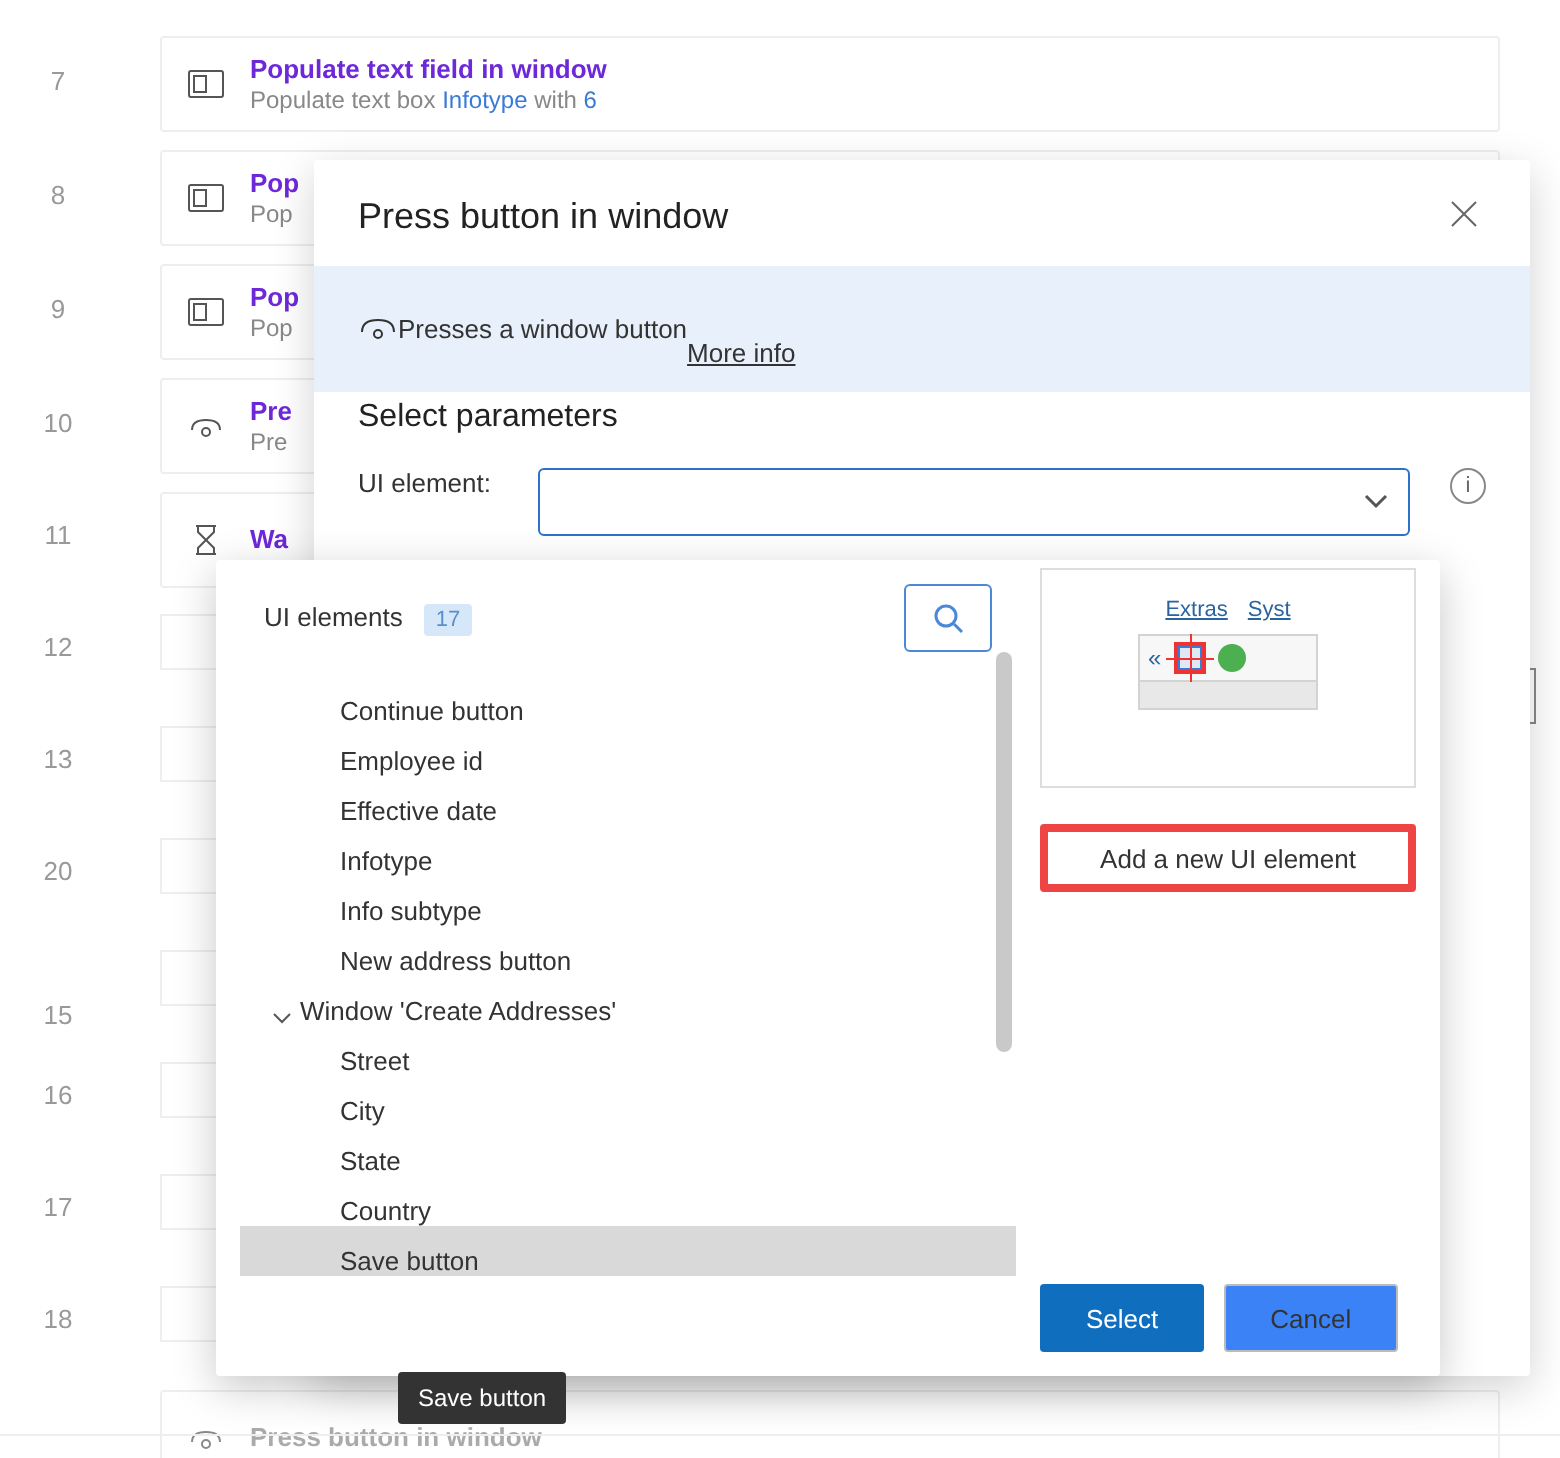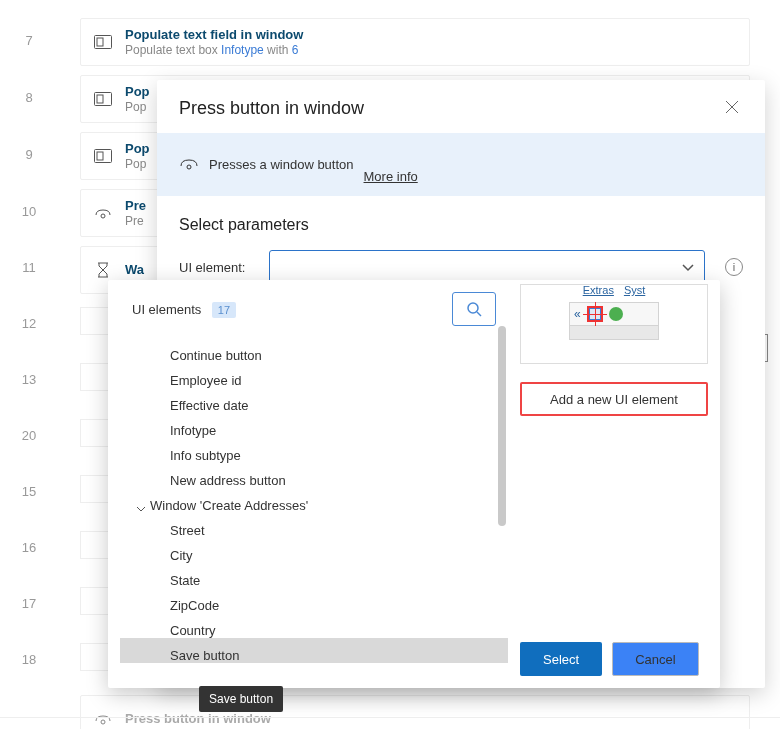--- a/index.html
+++ b/index.html
@@ -3,35 +3,35 @@
 <meta charset="utf-8">
 <style>
   * { box-sizing: border-box; margin: 0; padding: 0; font-family: "Segoe UI", sans-serif; }
   body { background: #fff; width: 780px; height: 729px; overflow: hidden; position: relative; }
 
   .workspace { position: relative; width: 780px; height: 729px; }
   .step-num { position: absolute; left: 0; width: 58px; text-align: center; font-size: 13px; color: #999; }
   .flow-card { position: absolute; left: 80px; width: 670px; height: 48px; border: 1px solid #eee; border-radius: 2px; background: #fff; display: flex; align-items: center; padding: 6px 12px; gap: 12px; }
   .flow-card .ic { width: 20px; height: 20px; color: #555; flex: none; display:flex; align-items:center; justify-content:center;}
   .flow-card .txt { display:flex; flex-direction:column; line-height:1.2; }
-  .flow-title { font-size: 13px; color: #0c4a6e; font-weight:600;}
+  .flow-title { font-size: 13px; color: #6d28d9; font-weight:600;}
   .flow-sub { font-size: 12px; color: #888; }
   .flow-sub .hl { color: #3a7bd5; }
   .blank-card { position: absolute; left: 80px; width: 670px; height: 28px; border: 1px solid #eee; background:#fff;}
 
   
   .modal { position: absolute; left: 157px; top: 80px; width: 608px; height: 608px; background: #fff; box-shadow: 0 6px 22px rgba(0,0,0,.18); border-radius: 2px; }
   .modal-header { display:flex; align-items:center; justify-content:space-between; padding: 18px 22px 14px 22px; }
   .modal-title { font-size: 18px; color: #222; }
   .close-btn { width:18px; height:18px; color:#666; cursor:pointer; }
-  .info-bar { background: #e8f1fb; padding: 12px 22px; display:flex; align-items:center; gap:10px; font-size:13px; color:#333;}
+  .info-bar { background: #e8f1fb; padding: 12px 22px; display:flex; align-items:center; font-size:13px; color:#333;}
   .info-bar a { color:#333; text-decoration: underline; cursor:pointer;margin-top:24px;}
-  .section { padding: 20px 22px 8px 22px; }
+  .section { padding: 4px 22px 8px 22px; }
   .section-title { font-size: 16px; color:#222; margin-bottom:16px;}
-  .field-row { display:flex; align-items:center; gap:20px; }
+  .field-row { display:flex; gap:20px; }
   .field-label { font-size:13px; color:#333; width:70px;}
   .dropdown { flex:1; height:34px; border:1px solid #2b73c9; border-radius:3px; display:flex; align-items:center; justify-content:flex-end; padding:0 10px; cursor:pointer; background:#fff;}
   .chev { color:#555;}
   .info-icon { width:18px;height:18px;border:1px solid #888;border-radius:50%;color:#666;font-size:11px;display:flex;align-items:center;justify-content:center;}
   
   
   .picker { position:absolute; left:108px; top:280px; width:612px; height:408px; background:#fff; box-shadow: 0 6px 22px rgba(0,0,0,.22); border-radius:2px; display:flex; }
   .picker-left { width: 400px; display:flex; flex-direction:column; position:relative;padding-left:12px;}
   .picker-head { display:flex; align-items:center; justify-content:space-between; padding:12px 12px 8px 12px;}
   .picker-head .lbl { font-size:13px; color:#333; }
@@ -40,33 +40,33 @@
   .tree { flex:1; overflow-y:auto; padding: 4px 0 4px 0;}
   .tree-row { display:flex; align-items:flex-end; height:25px; font-size:13px; color:#333; cursor:pointer; padding-left:12px;}
   .tree-row.parent { font-weight:400; }
   .tree-row .chevd { width:18px; display:inline-flex; align-items:center; justify-content:center; color:#555; }
   .tree-row.child { padding-left: 50px; }
   .tree-row.selected { background:#d9d9d9;}
   .scroll-ind { position:absolute; right:2px; top:46px; bottom:6px; width:8px;}
   .scroll-thumb{ position:absolute; top:0; width:8px; height:200px; background:#c9c9c9; border-radius:4px;}
   
   .picker-right { width:212px; border-left:0; padding:4px 12px 12px 12px; display:flex; flex-direction:column;}
-  .preview { border:1px solid #ddd; height:80px; margin-bottom:18px; display:flex; align-items:center; justify-content:center; position:relative; background:#fff;}
+  .preview { border:1px solid #ddd; height:110px; margin-bottom:18px; display:flex; align-items:center; justify-content:center; position:relative; background:#fff;}
   .preview-inner { width:90px; height:80px; position:relative;}
   .prev-menu { display:flex; gap:10px; font-size:11px; color:#2a64a0; text-decoration:underline; justify-content:center; margin-bottom:6px;}
   .prev-toolbar{ border:1px solid #d3d3d3; height:24px; display:flex; align-items:center; gap:6px; padding:0 4px; background:#f7f7f7;}
   .tb-chev { color:#2a64a0; font-size:12px;}
   .save-ic { width:16px;height:16px; border:2px solid #e33; display:flex;align-items:center;justify-content:center; position:relative;}
   .save-ic::before{content:'';width:10px;height:10px;border:1px solid #3a7bd5;background:#dfe9f6;}
   .save-cross-v{position:absolute;left:50%;top:-6px;bottom:-6px;width:1px;background:#e33;}
   .save-cross-h{position:absolute;top:50%;left:-6px;right:-6px;height:1px;background:#e33;}
   .globe{ width:14px;height:14px;border-radius:50%;background:#4caf50;}
   .prev-bar{ height:14px; background:#e8e8e8; border:1px solid #d3d3d3; border-top:0;}
   
-  .add-btn { border:2px solid #ef4444; height:34px; border-radius:2px; background:#fff; font-size:13px; color:#333; cursor:pointer;}
+  .add-btn { border:4px solid #ef4444; height:34px; border-radius:2px; background:#fff; font-size:13px; color:#333; cursor:pointer;}
   .picker-foot { margin-top:auto; display:flex; gap:10px; }
   .btn { height:34px; padding:0 22px; border-radius:2px; font-size:13px; cursor:pointer; border:1px solid transparent;}
   .btn-primary { background:#106ebe; color:#fff;}
   .btn-secondary { background:#3b82f6; border:1px solid #bbb; color:#333;}
   
   .tooltip { position:absolute; background:#333; color:#fff; font-size:12px; padding:6px 10px; border-radius:2px; left:199px; top:686px; white-space:nowrap;}
   
   .mini-handle{ position:absolute; right:12px; top:334px; width:40px; height:28px; border:1px solid #888; background:#fff; display:flex; align-items:flex-end; justify-content:flex-end; padding:2px;}
   .mini-handle .dots{ font-size:10px; color:#888; line-height:4px; letter-spacing:1px;}
   .bottom-edge { position:absolute; left:0; right:0; top:717px; height:12px; border-top:1px solid #eee;}
@@ -77,21 +77,21 @@
 <div class="workspace">
 
   <div class="step-num" style="top:33px">7</div>
   <div class="step-num" style="top:90px">8</div>
   <div class="step-num" style="top:147px">9</div>
   <div class="step-num" style="top:204px">10</div>
   <div class="step-num" style="top:260px">11</div>
   <div class="step-num" style="top:316px">12</div>
   <div class="step-num" style="top:372px">13</div>
   <div class="step-num" style="top:428px">20</div>
-  <div class="step-num" style="top:484px">15</div>
+  <div class="step-num" style="top:500px">15</div>
   <div class="step-num" style="top:540px">16</div>
   <div class="step-num" style="top:596px">17</div>
   <div class="step-num" style="top:652px">18</div>
 
   <div class="flow-card" style="top:18px">
     <span class="ic">
       <svg width="18" height="14" viewBox="0 0 18 14">
           <rect x="0.5" y="0.5" width="17" height="13" rx="1" fill="none" stroke="#555"></rect>
           <rect x="3" y="3" width="6" height="8" fill="none" stroke="#555"></rect>
         </svg>
@@ -254,23 +254,20 @@
         <div class="tree-row child">
             <span>Street</span>
           </div>
         <div class="tree-row child">
             <span>City</span>
           </div>
         <div class="tree-row child">
             <span>State</span>
           </div>
         <div class="tree-row child">
-            <span>ZipCode</span>
-          </div>
-        <div class="tree-row child">
             <span>Country</span>
           </div>
         <div class="tree-row child selected">
             <span>Save button</span>
           </div>
       </div>
       <div class="scroll-ind">
           <div class="scroll-thumb"></div>
         </div>
     </div>

